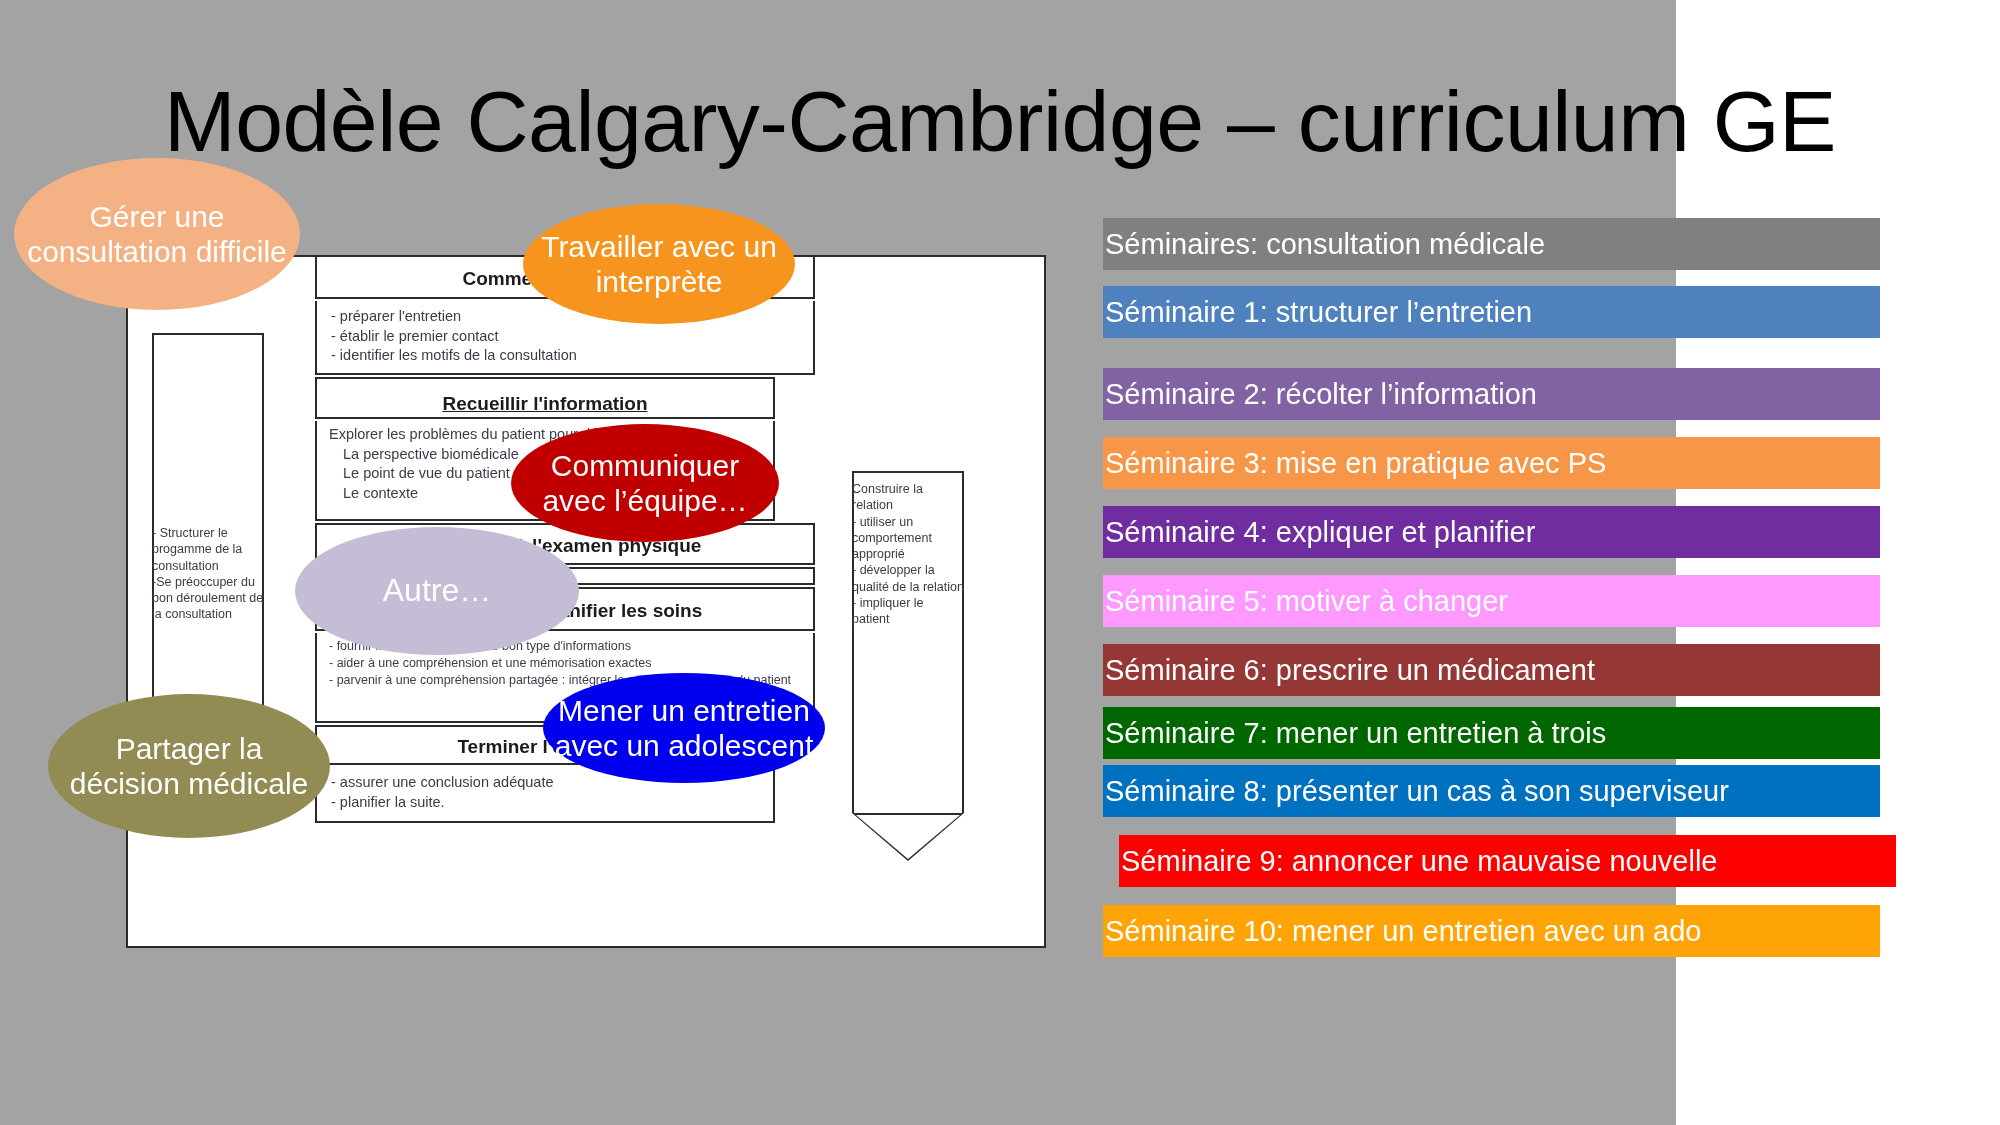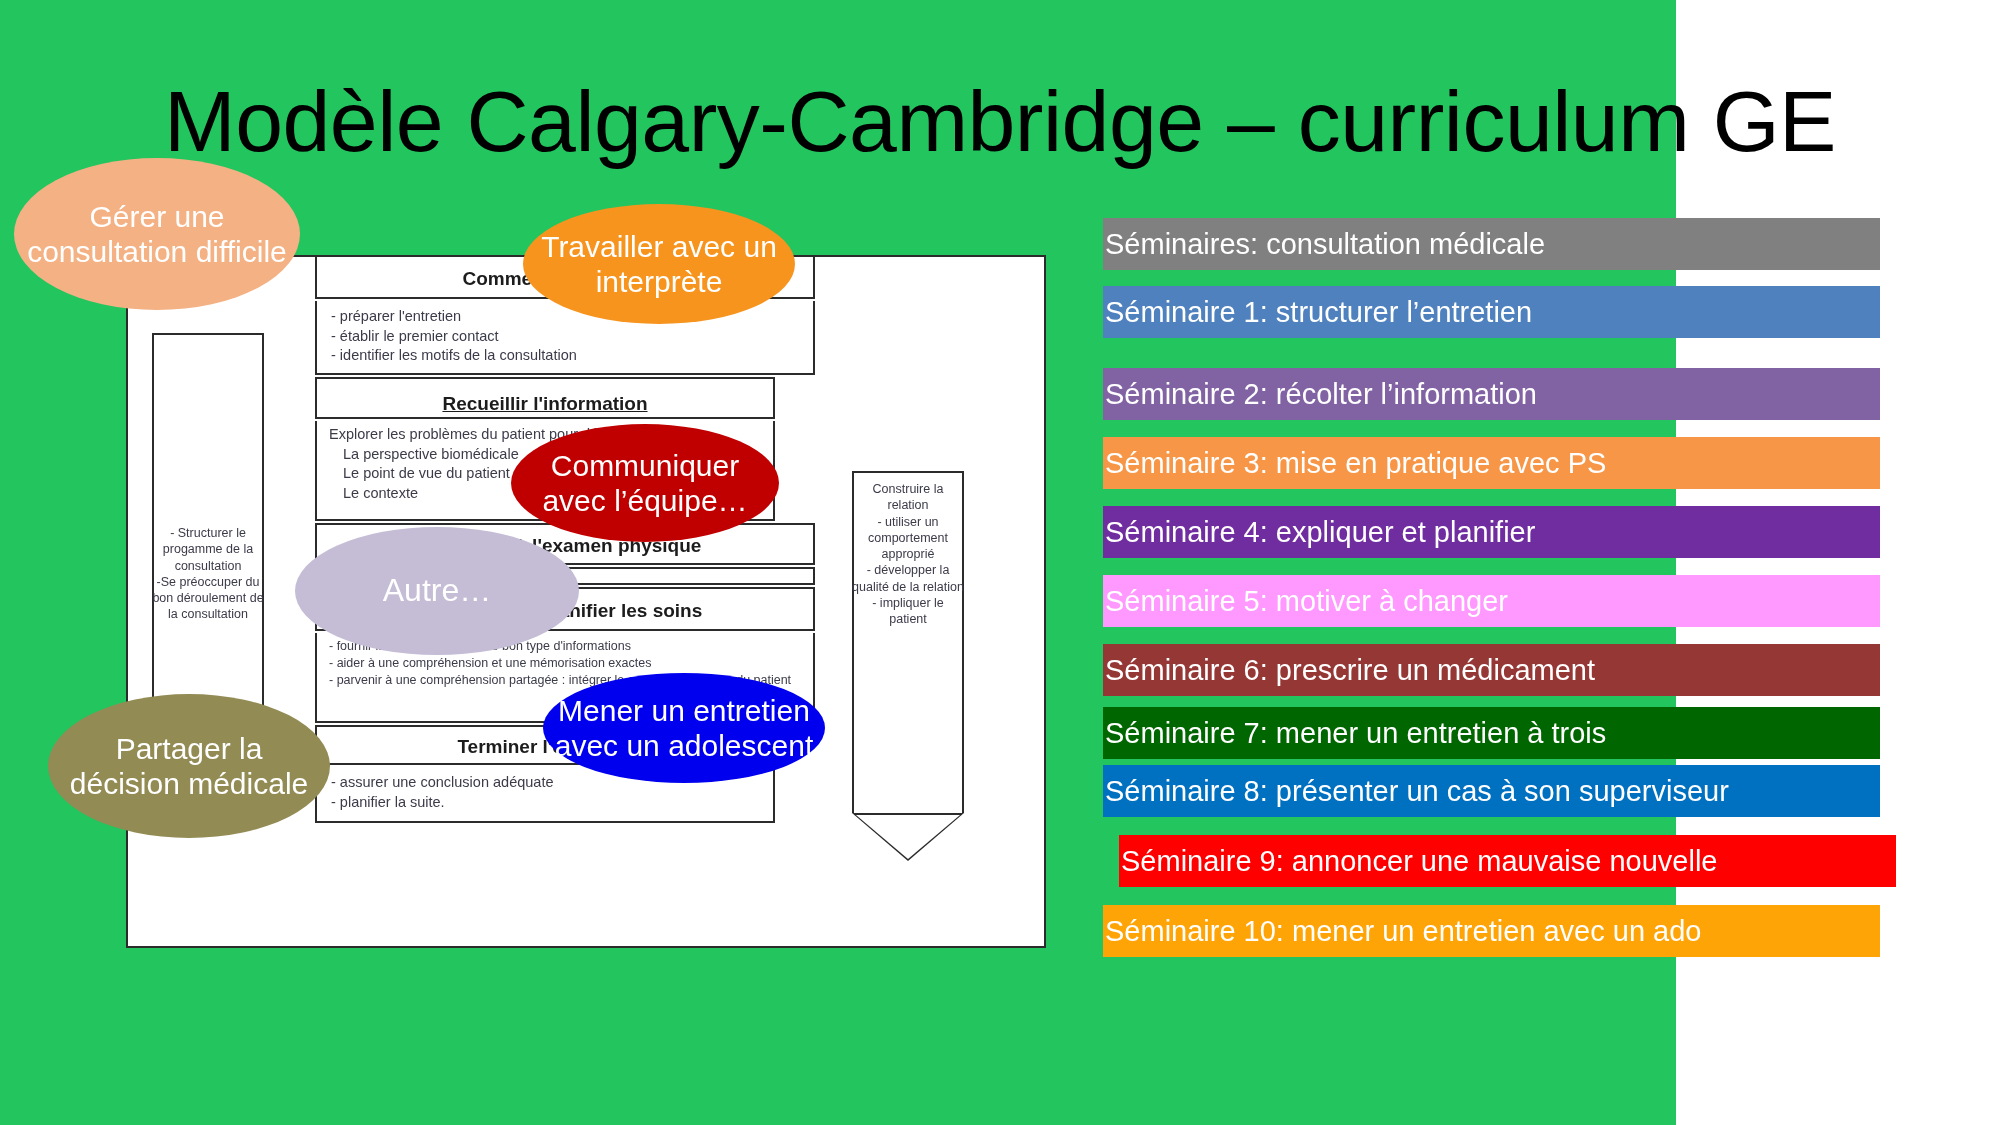--- a/index.html
+++ b/index.html
@@ -1,18 +1,18 @@
 <!DOCTYPE html>
 <html><head>
 <meta charset="utf-8">
 <style>
   * { margin:0; padding:0; box-sizing:border-box; }
   html,body { width:2000px; height:1125px; background:#ffffff;
     font-family:"Liberation Sans", sans-serif; overflow:hidden; }
-  #slide { position:relative; width:1676px; height:1125px; background:#22c55e; }
+  #slide { position:relative; width:1676px; height:1125px; background:#a3a3a3; }
 
   
   #title {
     position:absolute; left:0; top:78px; width:2000px;
     text-align:center; font-size:86px; line-height:1;
     color:#000; font-weight:400; letter-spacing:-0.5px;
     white-space:nowrap;
   }
 
   
@@ -60,21 +60,21 @@
     border-top:48px solid #2b2b2b;
   }
   .cc-arrow .head-inner {
     position:absolute; left:50%; bottom:2px; transform:translateX(-50%);
     width:0; height:0;
     border-left:52px solid transparent; border-right:52px solid transparent;
     border-top:44px solid #ffffff;
   }
   .cc-arrow .atxt {
     position:absolute; left:0; top:6px; width:100%;
-    text-align:center; font-size:13.5px; color:#3b3b4a; line-height:1.3;
+    text-align:left; font-size:13.5px; color:#3b3b4a; line-height:1.3;
     font-family:"Liberation Sans", sans-serif;
   }
   #arrow-structure { left:52px;  top:78px;  width:112px; height:480px; }
   #arrow-relation  { left:752px; top:216px; width:112px; height:390px; }
 
   
   .ellipse {
     position:absolute; border-radius:50%;
     display:flex; align-items:center; justify-content:center;
     text-align:center; color:#ffffff;

